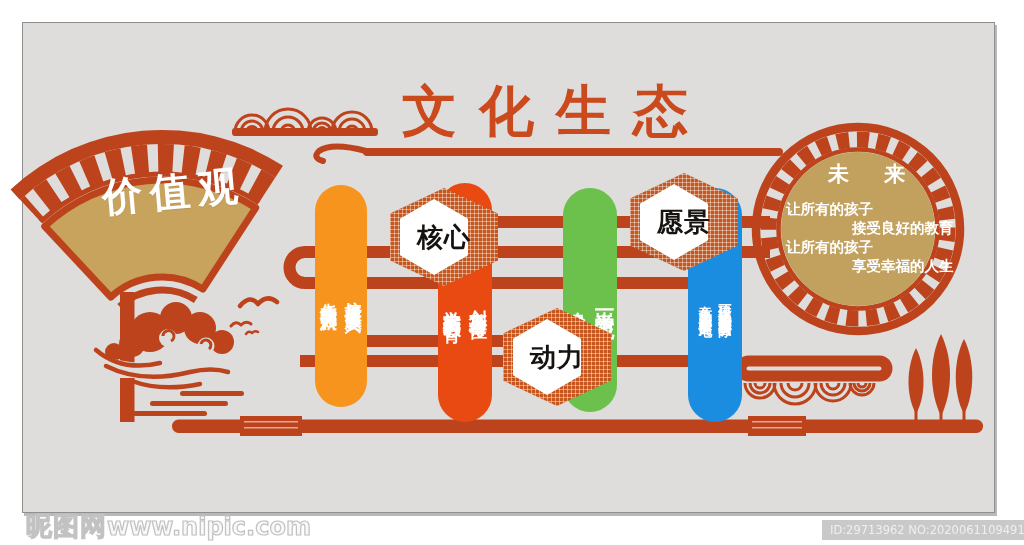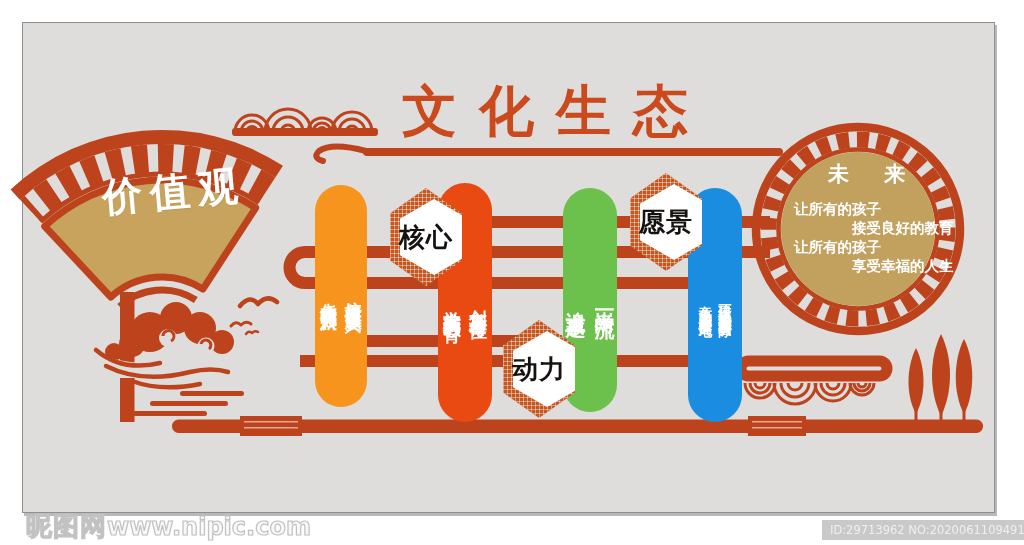--- a/index.html
+++ b/index.html
@@ -18,35 +18,35 @@
              color:#ffffff;font-weight:900;font-size:40px;letter-spacing:8px;
              transform:rotate(-5deg);text-shadow:0 1px 0 rgba(0,0,0,.08);}
 
   
   .pill{position:absolute;border-radius:999px;display:flex;align-items:center;justify-content:center;}
   .vtext{writing-mode:vertical-rl;text-orientation:upright;color:#fff;font-weight:bold;
          letter-spacing:2px;line-height:1.45;text-align:center;}
   .vtext span{display:block;}
 
   
-  .hex{position:absolute;width:72px;height:98px;
+  .hex{position:absolute;width:108px;height:98px;
        clip-path:polygon(50% 0,100% 26%,100% 74%,50% 100%,0 74%,0 26%);
        background-color:#c4571f;
        background-image:
          repeating-linear-gradient(90deg, rgba(255,255,255,.42) 0 1px, transparent 1px 4px),
          repeating-linear-gradient(0deg,  rgba(255,255,255,.42) 0 1px, transparent 1px 4px);}
   .hex-inner{position:absolute;left:10px;top:11px;width:68px;height:76px;background:#ffffff;
        clip-path:polygon(50% 0,100% 26%,100% 74%,50% 100%,0 74%,0 26%);}
   .hex-label{position:absolute;inset:0;display:flex;align-items:center;justify-content:center;
        font-size:26px;font-weight:900;color:#151210;letter-spacing:1px;}
 
   
   .future{position:absolute;left:786px;top:160px;width:160px;color:#ffffff;}
   .future-title{font-size:21px;font-weight:900;letter-spacing:14px;margin:0 0 12px 42px;}
-  .future-line{font-size:14.5px;font-weight:bold;line-height:19px;white-space:nowrap;margin-left:8px;}
+  .future-line{font-size:14.5px;font-weight:bold;line-height:19px;white-space:nowrap;}
   .future-line.indent{margin-left:66px;}
 
   
   .wm-left{position:absolute;left:26px;top:509px;font-size:26px;font-weight:bold;
            color:rgba(255,255,255,.85);-webkit-text-stroke:1.2px #c2c2c2;
            text-shadow:0 0 1px #cfcfcf;letter-spacing:1px;white-space:nowrap;}
   .wm-left .url{font-size:24px;letter-spacing:0;}
   .id-box{position:absolute;left:822px;top:520px;background:#c9c9c9;color:#efefef;
           font-size:11.5px;padding:3px 8px;white-space:nowrap;}
 </style>
@@ -184,21 +184,21 @@
     <div class="vtext" style="font-size:13.5px;">
       <span>建设一流的教育和具有国际</span>
       <span>竞争力的人才培养高地</span>
     </div>
   </div>
 
   <div class="hex" style="left: 390px; top: 188px; background-color: rgb(196, 87, 31);">
     <div class="hex-inner"></div>
     <span class="hex-label">核心</span>
   </div>
-  <div class="hex" style="left: 503px; top: 320px; background-color: rgb(196, 87, 31);">
+  <div class="hex" style="left: 503px; top: 308px; background-color: rgb(196, 87, 31);">
     <div class="hex-inner"></div>
     <span class="hex-label">动力</span>
   </div>
   <div class="hex" style="left: 630px; top: 173px; background-color: rgb(196, 87, 31); text-align: right;">
     <div class="hex-inner"></div>
     <span class="hex-label">愿景</span>
   </div>
 
   <div class="future">
     <div class="future-title">未 来</div>

